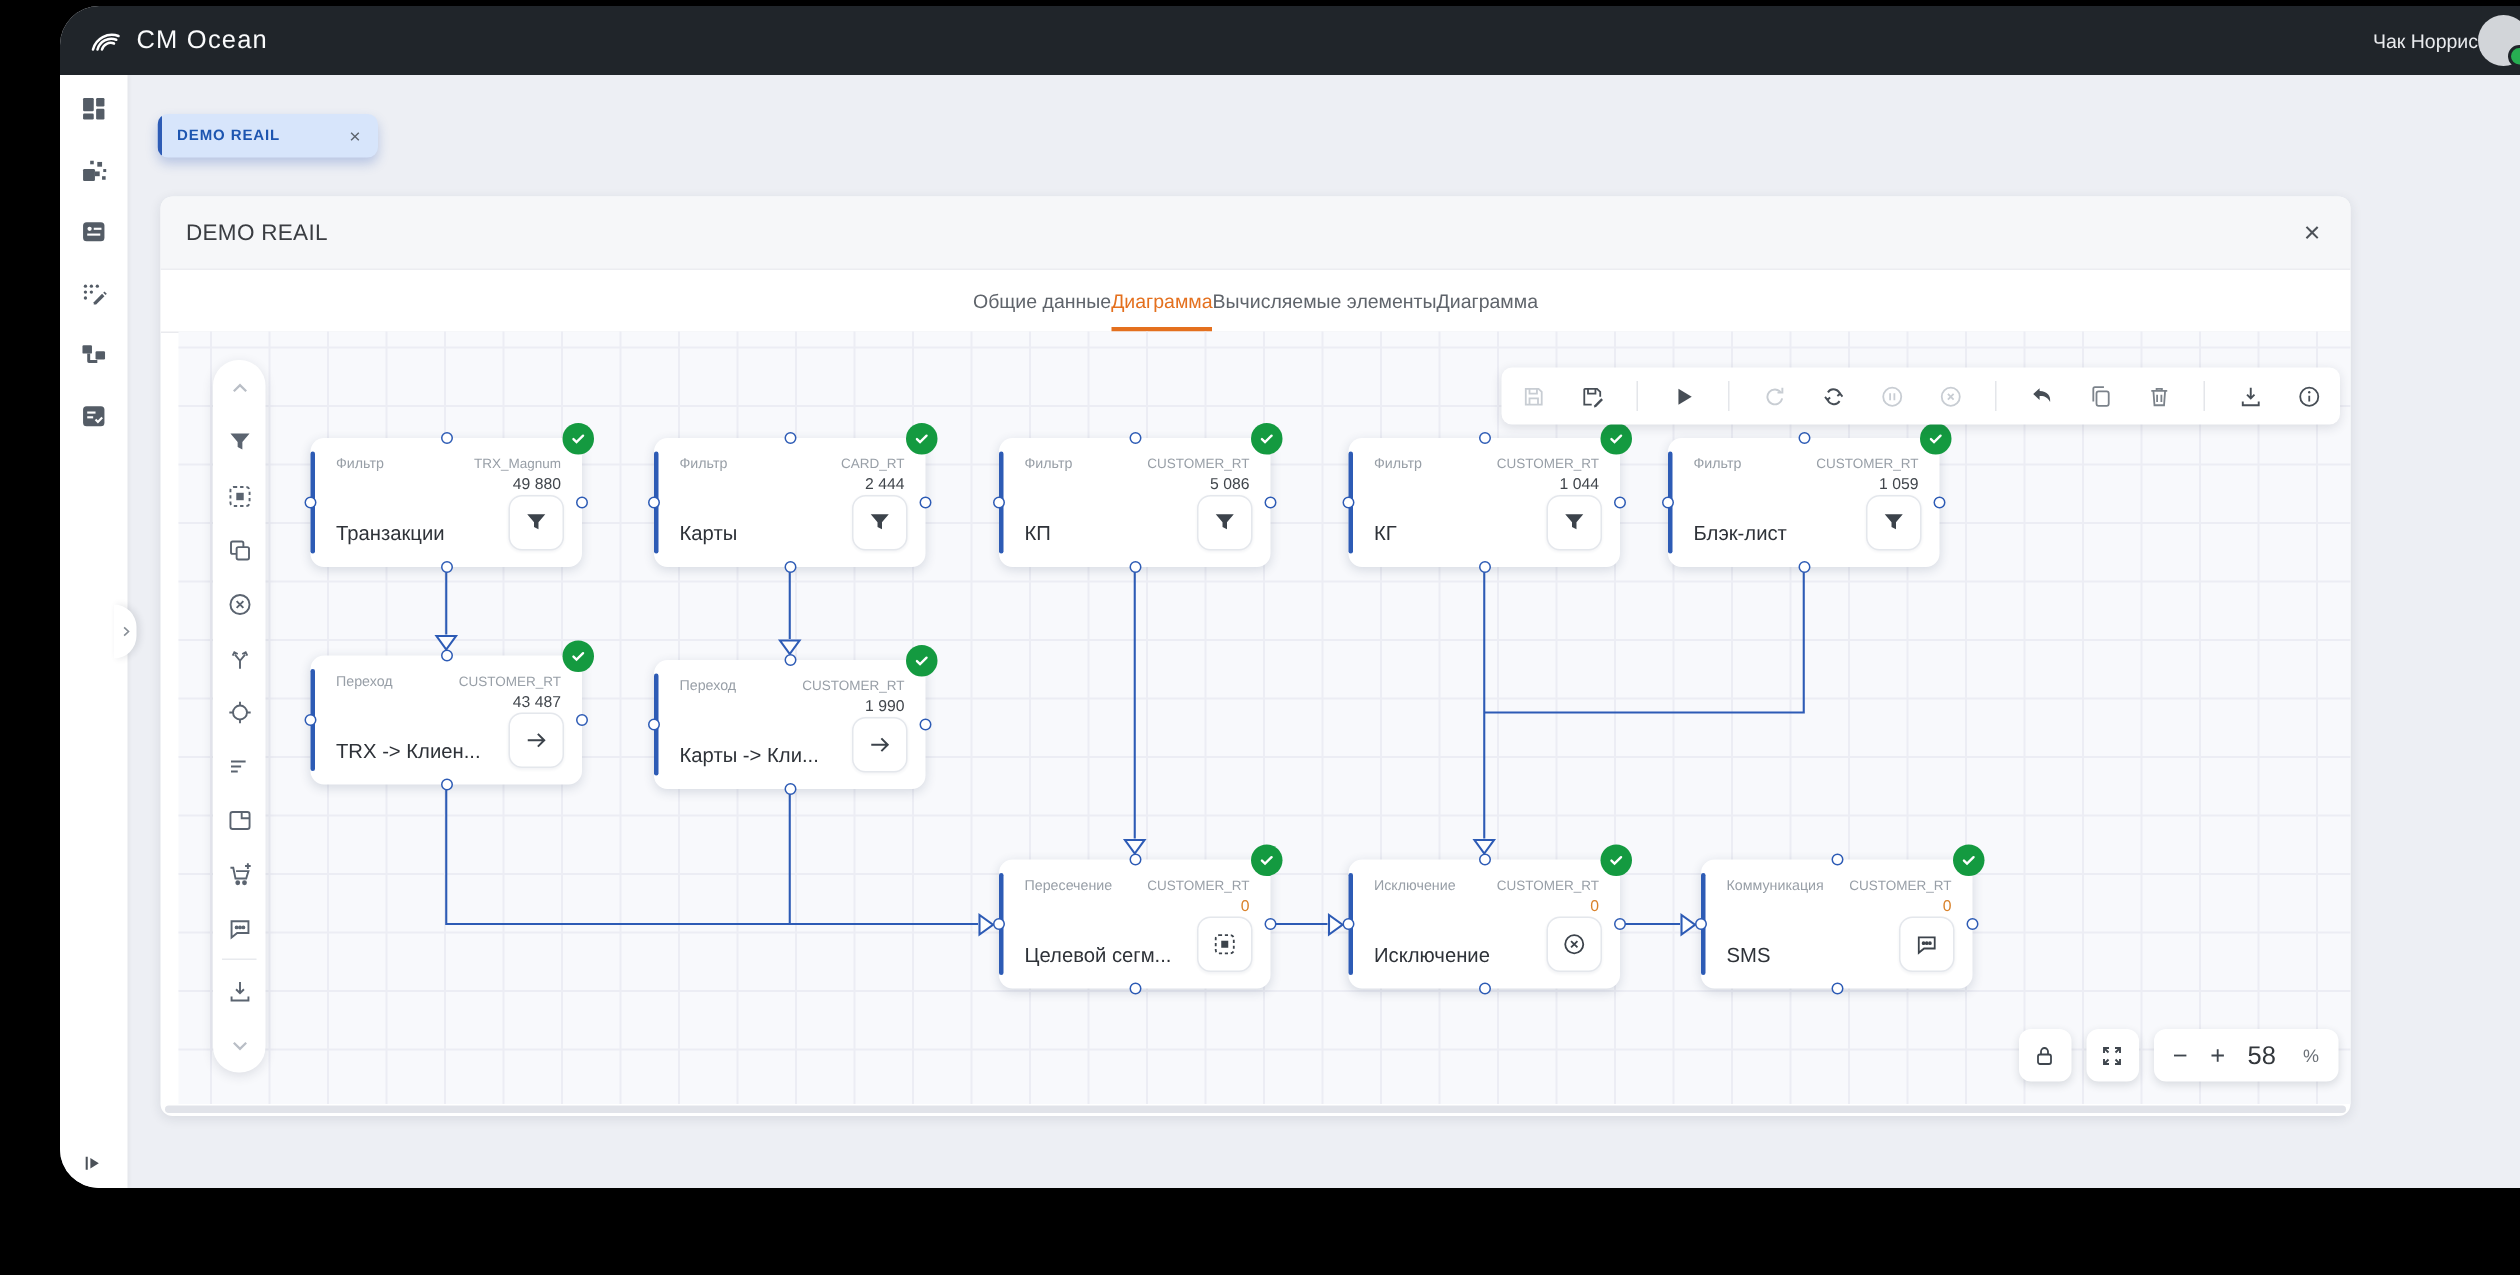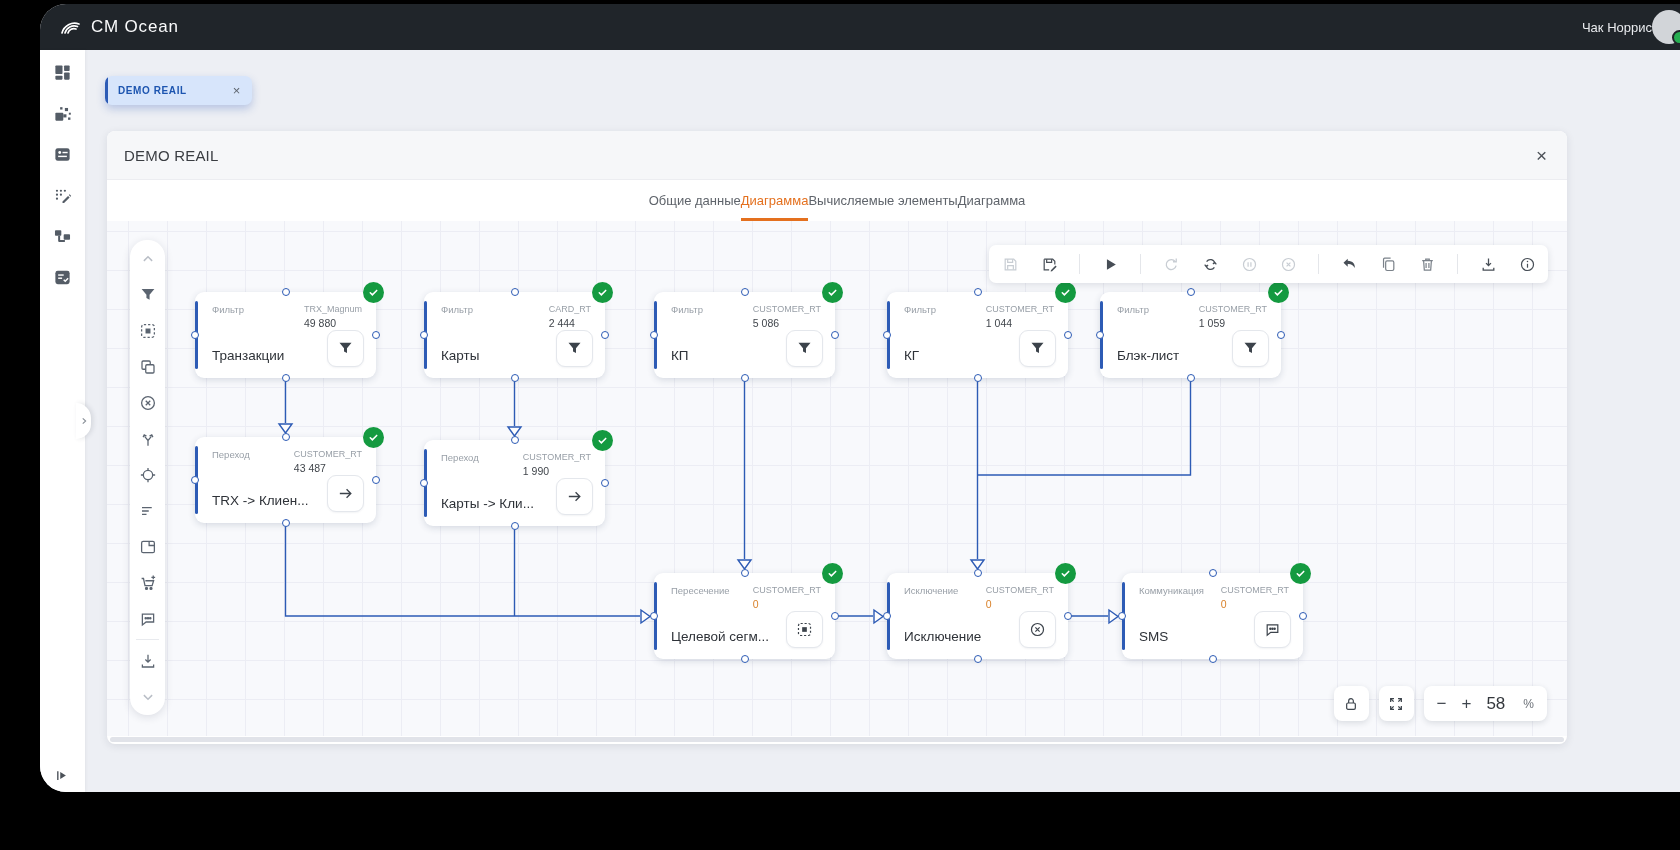--- a/index.html
+++ b/index.html
@@ -29,21 +29,21 @@
   
   .panel{position:absolute;left:67px;top:127px;width:1460px;height:613px;background:#fff;border-radius:8px;box-shadow:0 2px 8px rgba(30,40,60,.10);overflow:hidden;}
   .panel-head{height:48px;background:#f6f7f9;display:flex;align-items:center;justify-content:space-between;padding:0 20px 0 17px;border-bottom:1px solid #ecedf1;}
   .panel-title{font-size:15px;color:#3a3d42;letter-spacing:.2px;}
   .panel-close{font-size:19px;color:#4c5158;cursor:pointer;line-height:1;}
   .tabbar{height:41px;background:#fff;border-bottom:1px solid #e9eaee;display:flex;align-items:stretch;justify-content:center;}
   .tab{display:flex;align-items:center;font-size:13px;color:#5f646b;cursor:pointer;border-bottom:3px solid transparent;box-sizing:border-box;padding-top:2px;}
   .tab.active{color:#e4701e;border-bottom-color:#e4701e;font-weight:500;}
 
   
-  .canvas{position:absolute;left:0;top:90px;width:1460px;height:515px;background:#f8f9fc;background-image:linear-gradient(#ecedf4 1px,transparent 1px),linear-gradient(90deg,#ecedf4 1px,transparent 1px);background-size:39px 39px;background-position:21px 10px;overflow:hidden;}
+  .canvas{position:absolute;left:12px;top:90px;width:1460px;height:515px;background:#f8f9fc;background-image:linear-gradient(#ecedf4 1px,transparent 1px),linear-gradient(90deg,#ecedf4 1px,transparent 1px);background-size:39px 39px;background-position:21px 10px;overflow:hidden;}
   .hscroll{position:absolute;left:3px;right:3px;bottom:2px;height:5px;border-radius:3px;background:#e1e3e9;}
 
   
   .palette{position:absolute;left:23px;top:19px;width:35px;background:#fff;border-radius:17px;box-shadow:0 2px 8px rgba(30,40,60,.13);display:flex;flex-direction:column;align-items:center;padding:9px 0;box-sizing:border-box;gap:17px;z-index:5;}
   .pico{width:19px;height:19px;color:#5b6470;display:flex;align-items:center;justify-content:center;cursor:pointer;}
   .pico svg{width:18px;height:18px;}
   .pico.dim{color:#b9bec6;}
   .pdiv{width:23px;height:1px;background:#e8eaee;margin:-6px 0;}
 
   
@@ -62,21 +62,21 @@
   .zsign{font-size:17px;color:#3f464e;cursor:pointer;line-height:1;font-weight:500;}
   .zval{font-size:17px;color:#33373c;}
   .zunit{font-size:12px;color:#6b7077;margin-left:3px;}
 
   
   .node{position:absolute;width:181px;height:86px;background:#fff;border-radius:9px;box-shadow:0 2px 7px rgba(40,55,90,.16);box-sizing:border-box;z-index:3;}
   .accent{position:absolute;left:0;top:9px;bottom:9px;width:3px;border-radius:2px;background:#2d5bb5;}
   .badge{position:absolute;top:-10px;right:-8px;width:21px;height:21px;border-radius:50%;background:#149a40;display:flex;align-items:center;justify-content:center;}
   .badge svg{width:11px;height:11px;}
   .ntype{position:absolute;left:17px;top:12px;font-size:9.5px;color:#989fa7;}
-  .nsrc{position:absolute;right:14px;top:12px;font-size:9px;color:#989fa7;text-align:left;}
+  .nsrc{position:absolute;right:14px;top:12px;font-size:9px;color:#989fa7;text-align:right;}
   .nval{display:block;font-size:10.5px;color:#41464c;font-weight:400;margin-top:3px;}
   .nval.zero{color:#d9822b;}
   .ntitle{position:absolute;left:17px;bottom:15px;font-size:13.5px;color:#2e3238;white-space:nowrap;}
   .nbtn{position:absolute;right:12px;bottom:11px;width:37px;height:37px;background:#fff;border:1px solid #e4e7ec;border-radius:9px;display:flex;align-items:center;justify-content:center;color:#3c434b;cursor:pointer;box-shadow:0 1px 2px rgba(40,55,90,.06);}
   .nbtn svg{width:17px;height:17px;}
   .port{position:absolute;width:8px;height:8px;border-radius:50%;background:#fff;border:1.6px solid #2d5bb5;box-sizing:border-box;cursor:crosshair;}
   .pt{left:50%;top:-4px;margin-left:-4px;}
   .pb{left:50%;bottom:-4px;margin-left:-4px;}
   .pl{top:50%;left:-4px;margin-top:-4px;}
   .pr{top:50%;right:-4px;margin-top:-4px;}

